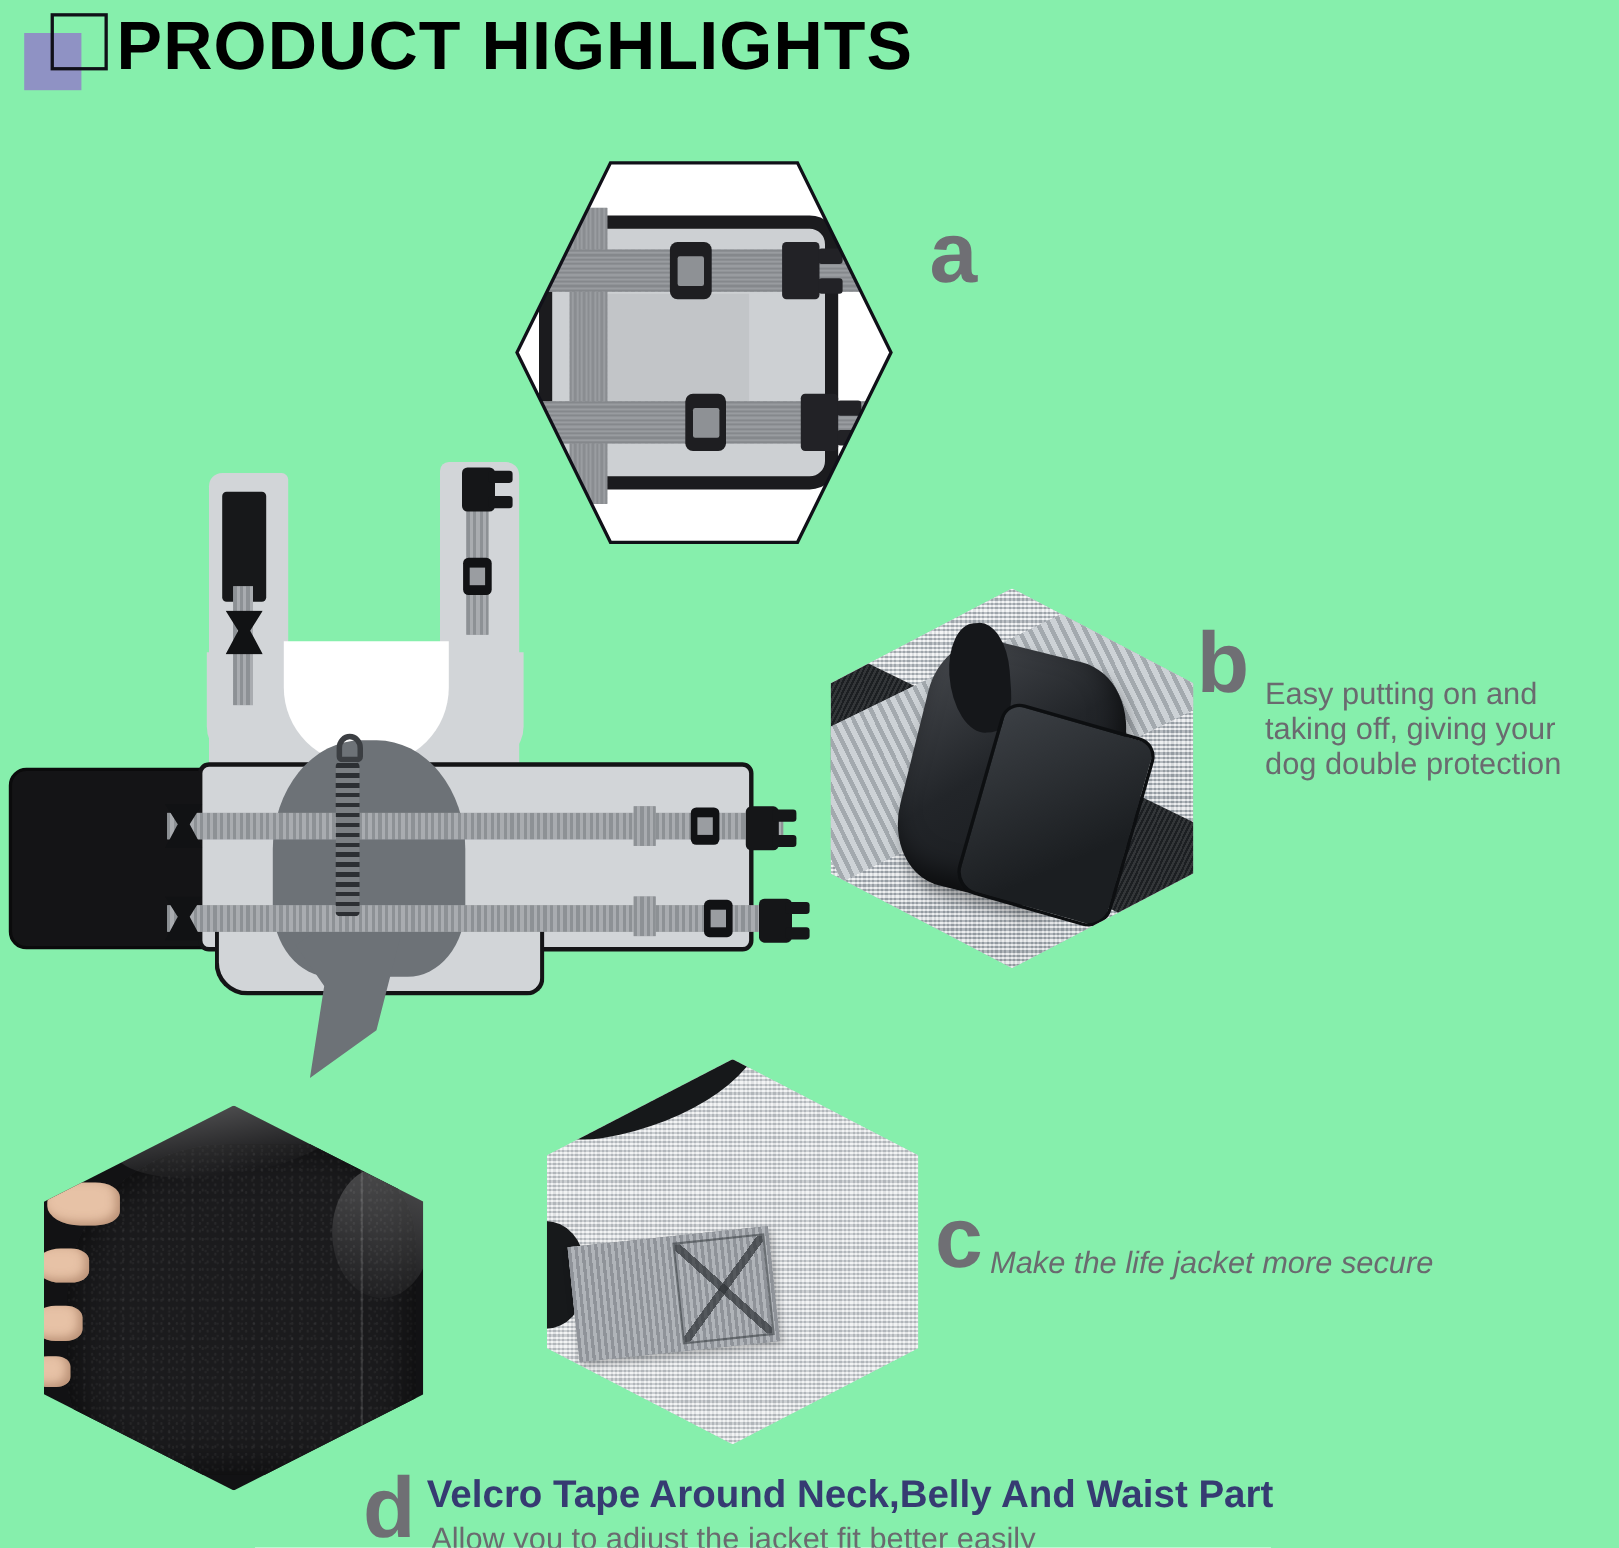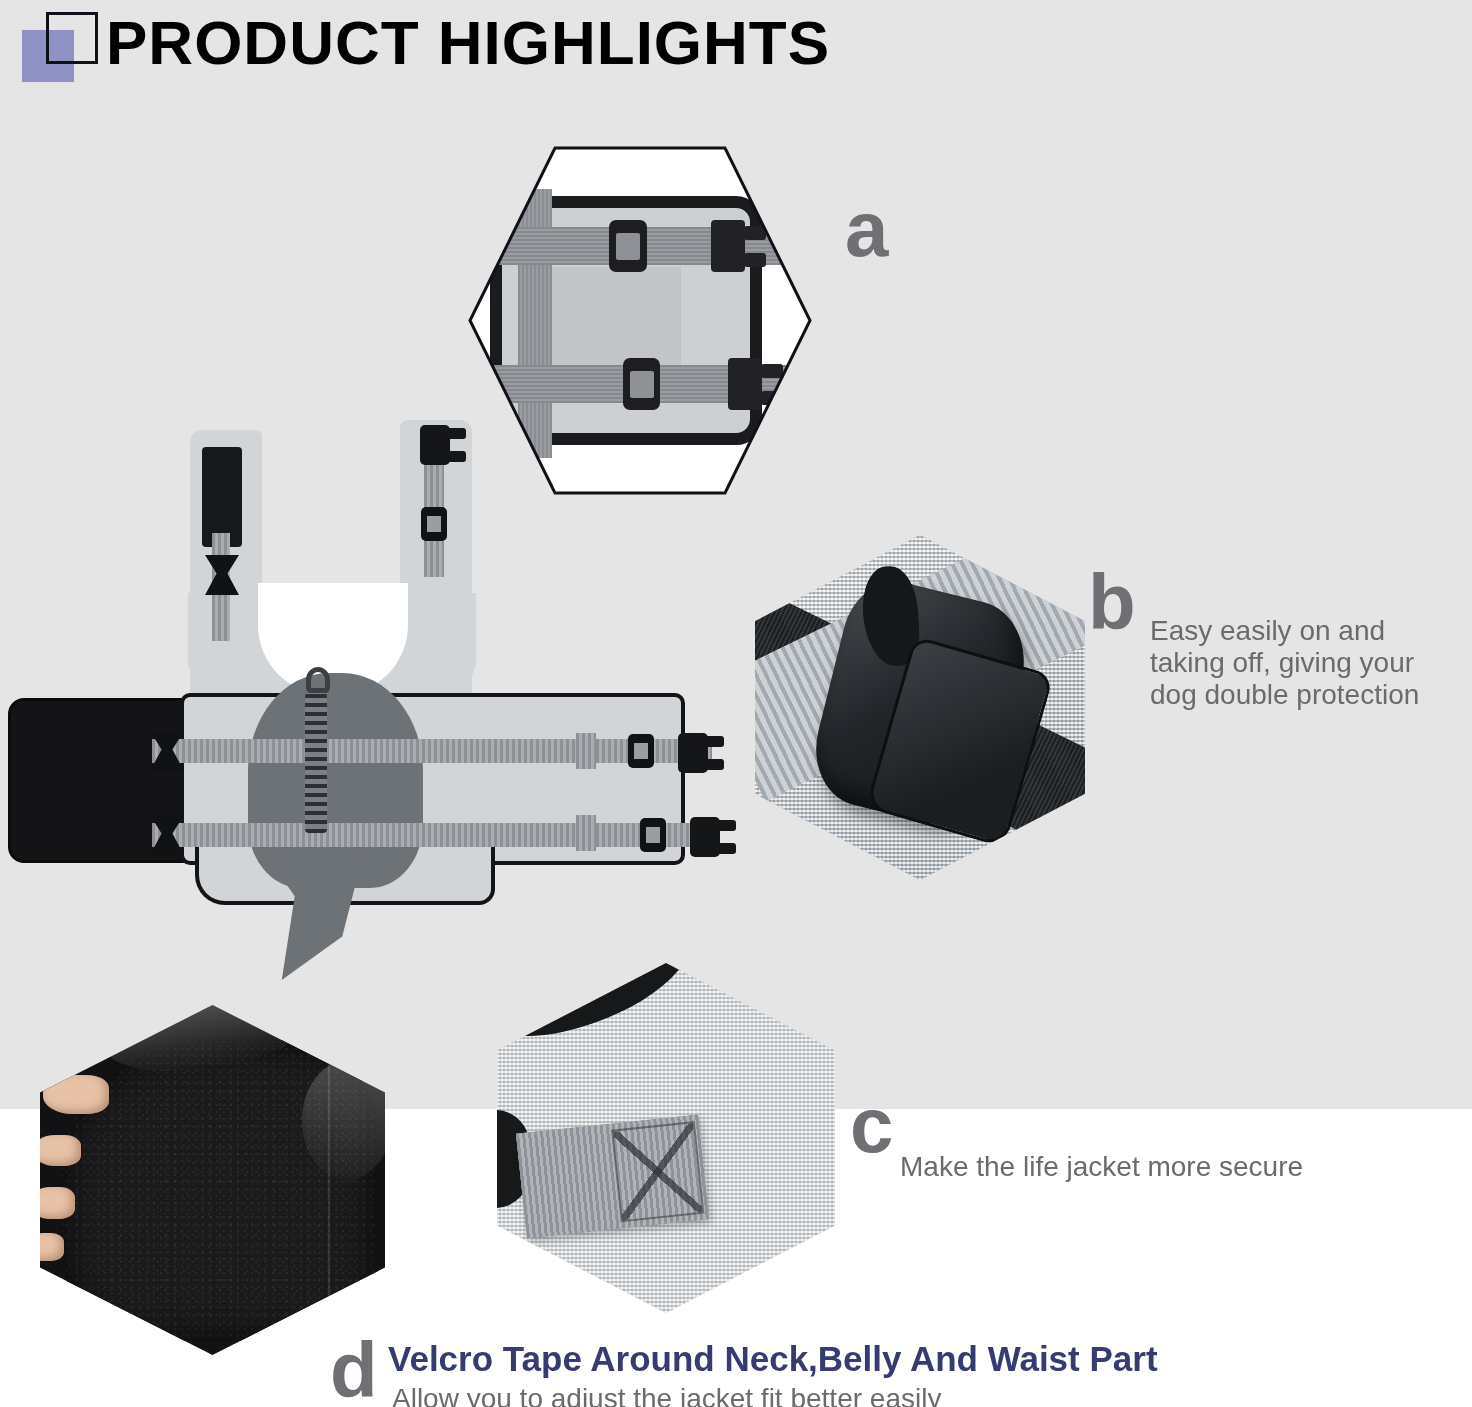--- a/index.html
+++ b/index.html
@@ -5,22 +5,22 @@
 <style>
   * { margin:0; padding:0; box-sizing:border-box; }
   html, body {
     width:1472px; height:1407px;
     background:#ffffff;
     font-family:"Liberation Sans", sans-serif;
     overflow:hidden;
   }
   #page {
     position:relative;
-    width:1472px; height:1109px;
-    background:#e5e5e5;
+    width:1472px; height:1407px;
+    background:#86efac;
   }
 
   
   #header { position:absolute; left:0; top:0; width:1472px; height:110px; }
   #logo-mark { position:absolute; left:22px; top:12px; width:75px; height:72px; }
   #logo-fill {
     position:absolute; left:0; top:18px; width:52px; height:52px;
     background:#8f92c4;
   }
   #logo-outline {
@@ -348,21 +348,21 @@
     <div class="ph photo-b-bg">
       <div class="pb-dark-diag"></div>
       <div class="pb-webbing"></div>
       <div class="pb-buckle"></div>
       <div class="pb-tab"></div>
     </div>
   </div>
 
   <div class="hl-block" style="left:1088px; top:565px; width:384px; height:150px;">
     <div class="hl-letter" style="left:0px; top:4px;">b</div>
-    <div class="hl-body" style="left:62px; top:50px;">Easy easily on and
+    <div class="hl-body" style="left:62px; top:50px;">Easy putting on and
 taking off, giving your
 dog double protection</div>
   </div>
 
   <div id="hero">
     <div class="hv hv-blackpad"></div>
     <div class="hv hv-neck-l"></div>
     <div class="hv hv-neck-r"></div>
     <div class="hv hv-collar"></div>
     <div class="hv hv-neckhole"></div>
@@ -413,21 +413,21 @@
       <div class="pc-blacktrim"></div>
       <div class="pc-blackleft"></div>
       <div class="pc-sleeve">
         <div class="pc-knot"></div>
       </div>
     </div>
   </div>
 
   <div class="hl-block" style="left:850px; top:1088px; width:620px; height:90px;">
     <div class="hl-letter" style="left:0px; top:4px;">c</div>
-    <div class="hl-body" style="left:50px; top:63px;">Make the life jacket more secure</div>
+    <div class="hl-body" style="left:50px; top:44px;font-style:italic;">Make the life jacket more secure</div>
   </div>
 
   <div class="hl-block" style="left:330px; top:1335px; width:950px; height:90px;">
     <div class="hl-letter" style="left:0px; top:2px;">d</div>
     <div class="hl-heading" style="left:58px; top:4px;">Velcro Tape Around Neck,Belly And Waist Part</div>
     <div class="hl-body" style="left:62px; top:48px;">Allow you to adjust the jacket fit better easily</div>
   </div>
 
 </div>
 

